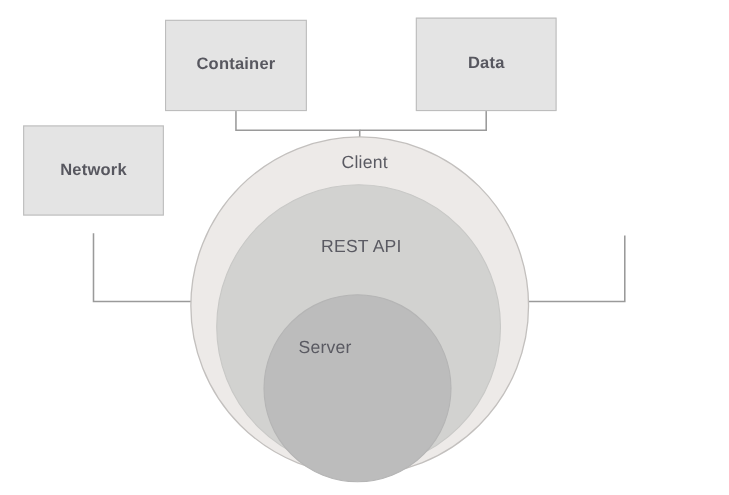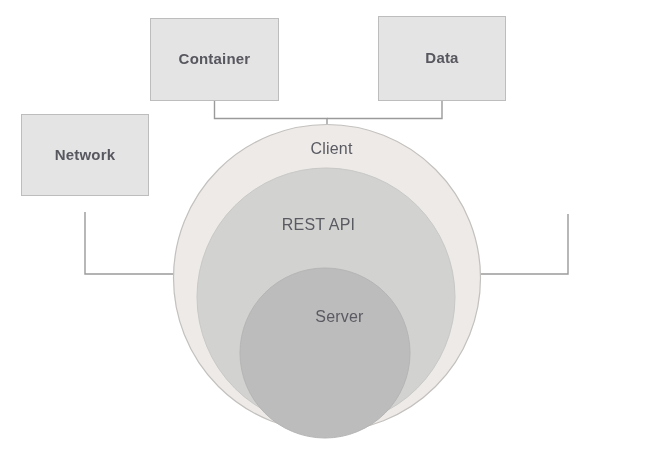--- a/index.html
+++ b/index.html
@@ -48,22 +48,22 @@
   .circle-label {
     position: absolute;
     text-align: center;
     font-size: 16px;
     font-weight: normal;
     color: #5a5a62;
     white-space: nowrap;
     letter-spacing: 0.2px;
   }
   #label-client   { left: 0px; top: 140px; width: 663px; }
-  #label-rest-api { left: 0px; top: 216px; width: 637px; }
-  #label-server   { left: 0px; top: 308px; width: 591px; margin-left: 44px; }
+  #label-rest-api { left: 10px; top: 216px; width: 637px; }
+  #label-server   { left: 0px; top: 308px; width: 591px; }
 </style>
 </head>
 <body>
 
 <div id="canvas">
 
   <svg id="diagram-svg" viewBox="0 0 663 450">
 
     <g>
       <path d="M 214.5 101 L 214.5 118.5 L 327 118.5 L 327 126" fill="none" stroke="#9a9a9a" stroke-width="1.4"></path>

